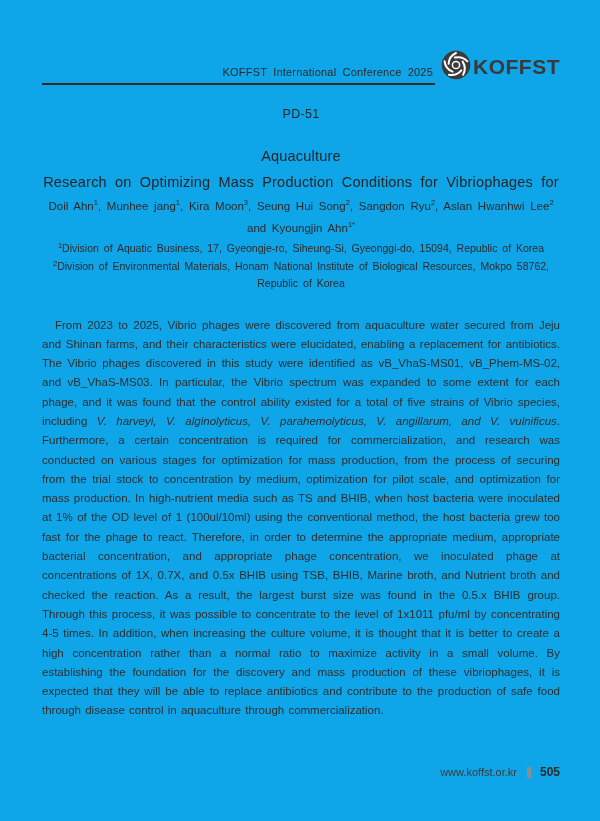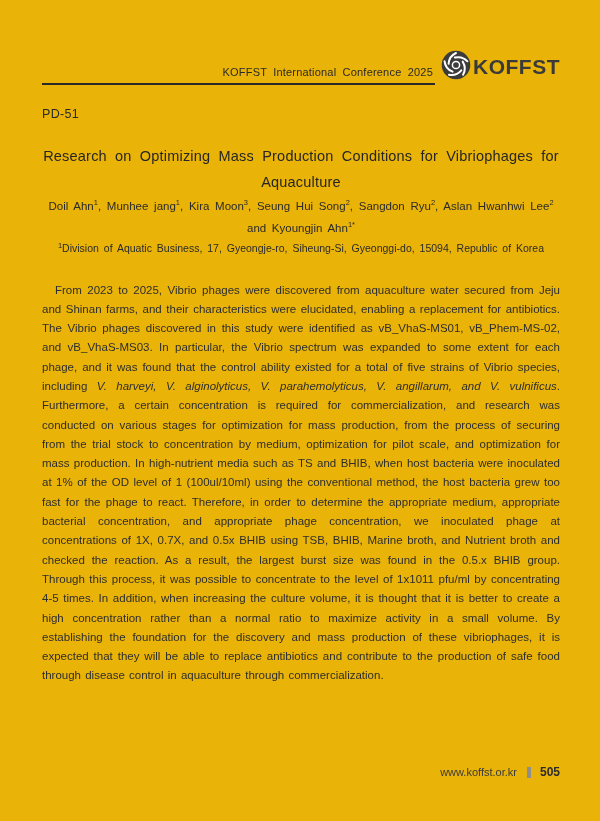--- a/index.html
+++ b/index.html
@@ -3,21 +3,21 @@
 <meta charset="utf-8">
 <style>
   * { margin: 0; padding: 0; box-sizing: border-box; }
   html, body { background: #e8e8e8; }
   body { font-family: "Liberation Sans", sans-serif; }
   .page {
     position: relative;
     width: 600px;
     height: 821px;
     margin: 0 auto;
-    background: #eab308;
+    background: #0ea5e9;
     color: #2e2e2e;
     overflow: hidden;
   }
   .content { padding: 0 40px 0 42px; }
 
   
   .header {
     display: flex;
     align-items: flex-end;
     margin-top: 50px;
@@ -47,20 +47,21 @@
     margin-left: 2px;
     text-align: center;
   }
 
   
   .paper-id {
     margin-top: 22px;
     font-size: 12.5px;
     color: #2a2a2a;
     letter-spacing: 0.3px;
+    text-align: center;
   }
 
   
   .title {
     margin-top: 22px;
     text-align: center;
     font-size: 14.5px;
     line-height: 26px;
     color: #262626;
     word-spacing: 4px;
@@ -150,31 +151,32 @@
             <circle cx="15" cy="15" r="3.6" fill="none" stroke="#ffffff" stroke-width="1.5"></circle>
           </svg>
         </span>
         <span class="logo-text">KOFFST</span>
       </div>
     </div>
 
     <div class="paper-id">PD-51</div>
 
     <div class="title">
+      <div>Aquaculture</div>
       <div>Research on Optimizing Mass Production Conditions for Vibriophages for</div>
-      <div>Aquaculture</div>
     </div>
 
     <div class="authors">
       <div><span>Doil Ahn</span><sup>1</sup><span>, </span><span>Munhee jang</span><sup>1</sup><span>, </span><span>Kira Moon</span><sup>3</sup><span>, </span><span>Seung Hui Song</span><sup>2</sup><span>, </span><span>Sangdon Ryu</span><sup>2</sup><span>, </span><span>Aslan Hwanhwi Lee</span><sup>2</sup></div>
       <div><span>and Kyoungjin Ahn</span><sup>1*</sup></div>
     </div>
 
     <div class="affiliations">
       <div><sup>1</sup><span>Division of Aquatic Business, 17, Gyeongje-ro, Siheung-Si, Gyeonggi-do, 15094, Republic of Korea</span></div>
+      <div><sup>2</sup><span>Division of Environmental Materials, Honam National Institute of Biological Resources, Mokpo 58762, Republic of Korea</span></div>
     </div>
 
     <p class="abstract"><span>From 2023 to 2025, Vibrio phages were discovered from aquaculture water secured from Jeju and Shinan farms, and their characteristics were elucidated, enabling a replacement for antibiotics. The Vibrio phages discovered in this study were identified as vB_VhaS-MS01, vB_Phem-MS-02, and vB_VhaS-MS03. In particular, the Vibrio spectrum was expanded to some extent for each phage, and it was found that the control ability existed for a total of five strains of Vibrio species, including </span><i>V. harveyi, V. alginolyticus, V. parahemolyticus, V. angillarum, and V. vulnificus</i><span>. Furthermore, a certain concentration is required for commercialization, and research was conducted on various stages for optimization for mass production, from the process of securing from the trial stock to concentration by medium, optimization for pilot scale, and optimization for mass production. In high-nutrient media such as TS and BHIB, when host bacteria were inoculated at 1% of the OD level of 1 (100ul/10ml) using the conventional method, the host bacteria grew too fast for the phage to react. Therefore, in order to determine the appropriate medium, appropriate bacterial concentration, and appropriate phage concentration, we inoculated phage at concentrations of 1X, 0.7X, and 0.5x BHIB using TSB, BHIB, Marine broth, and Nutrient broth and checked the reaction. As a result, the largest burst size was found in the 0.5.x BHIB group. Through this process, it was possible to concentrate to the level of 1x1011 pfu/ml by concentrating 4-5 times. In addition, when increasing the culture volume, it is thought that it is better to create a high concentration rather than a normal ratio to maximize activity in a small volume. By establishing the foundation for the discovery and mass production of these vibriophages, it is expected that they will be able to replace antibiotics and contribute to the production of safe food through disease control in aquaculture through commercialization.</span></p>
 
   </div>
 
   <div class="footer">
     <span>www.koffst.or.kr</span>
     <span class="footer-bar"></span>
     <span class="footer-page">505</span>

